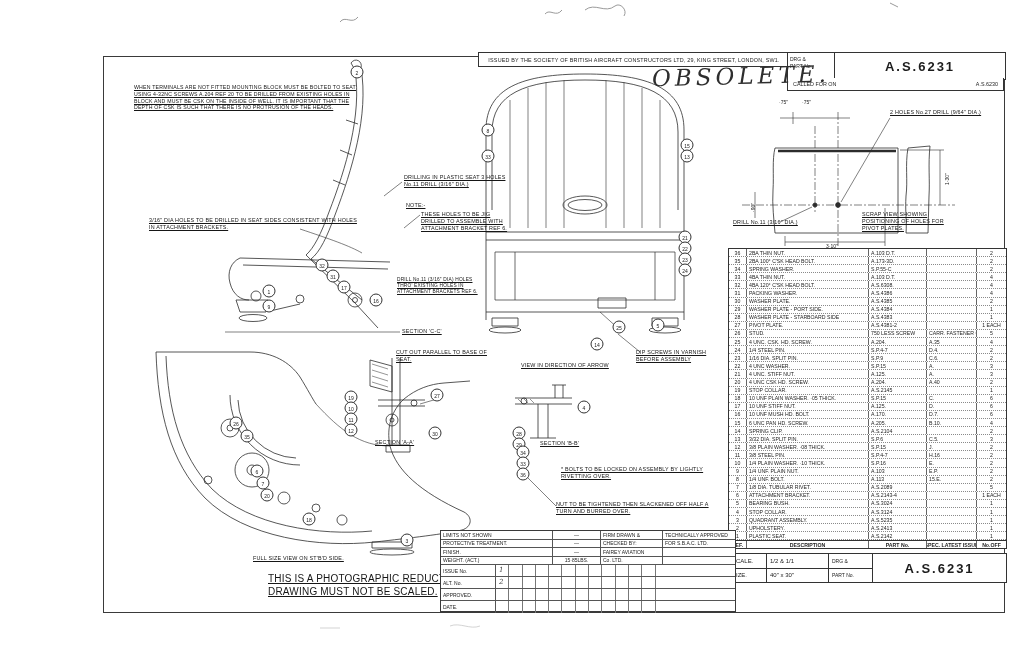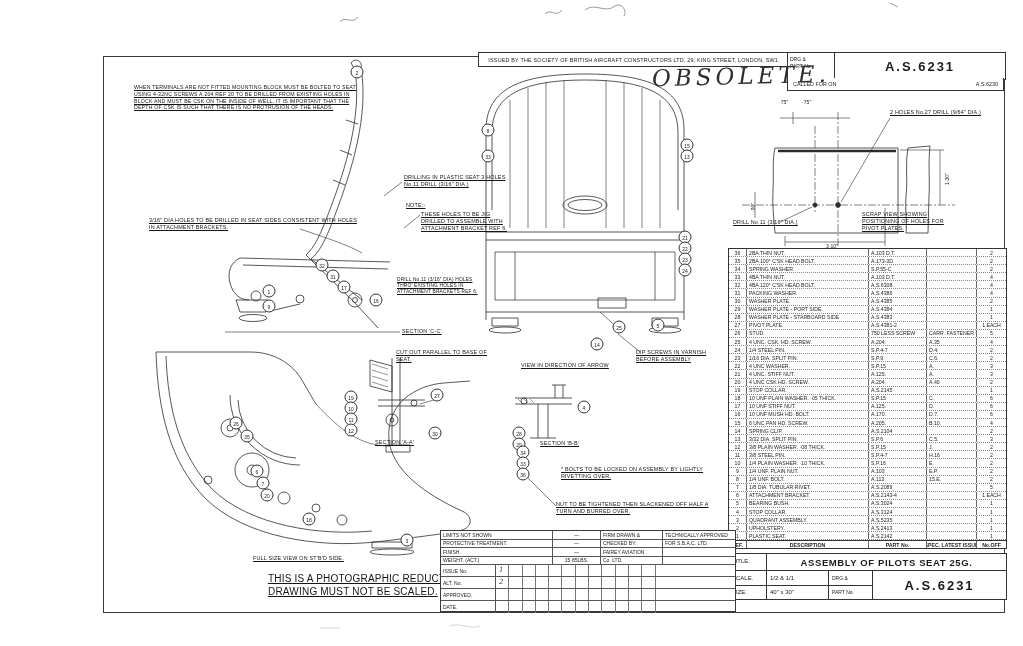--- a/index.html
+++ b/index.html
@@ -475,24 +475,20 @@
           <div class="pt-c pt-c0">REF.</div>
           <div class="pt-c pt-c1">DESCRIPTION</div>
           <div class="pt-c pt-c2">PART No.</div>
           <div class="pt-c pt-c3">SPEC. LATEST ISSUE</div>
           <div class="pt-c pt-c4">No.OFF</div>
         </div>
       </div>
   </div>
 
   <div class="tb">
-    <div class="tb-r1">
-      <div class="tb-title-label">TITLE.</div>
-      <div class="tb-title">ASSEMBLY OF PILOTS SEAT 25G.</div>
-    </div>
     <div class="tb-r2">
       <div class="tb-colA">
         <div class="tb-cell">SCALE.</div>
         <div class="tb-cell">SIZE.</div>
       </div>
       <div class="tb-colB">
         <div class="tb-cell">1/2 &amp; 1/1</div>
         <div class="tb-cell">40" x 30"</div>
       </div>
       <div class="tb-colC">

